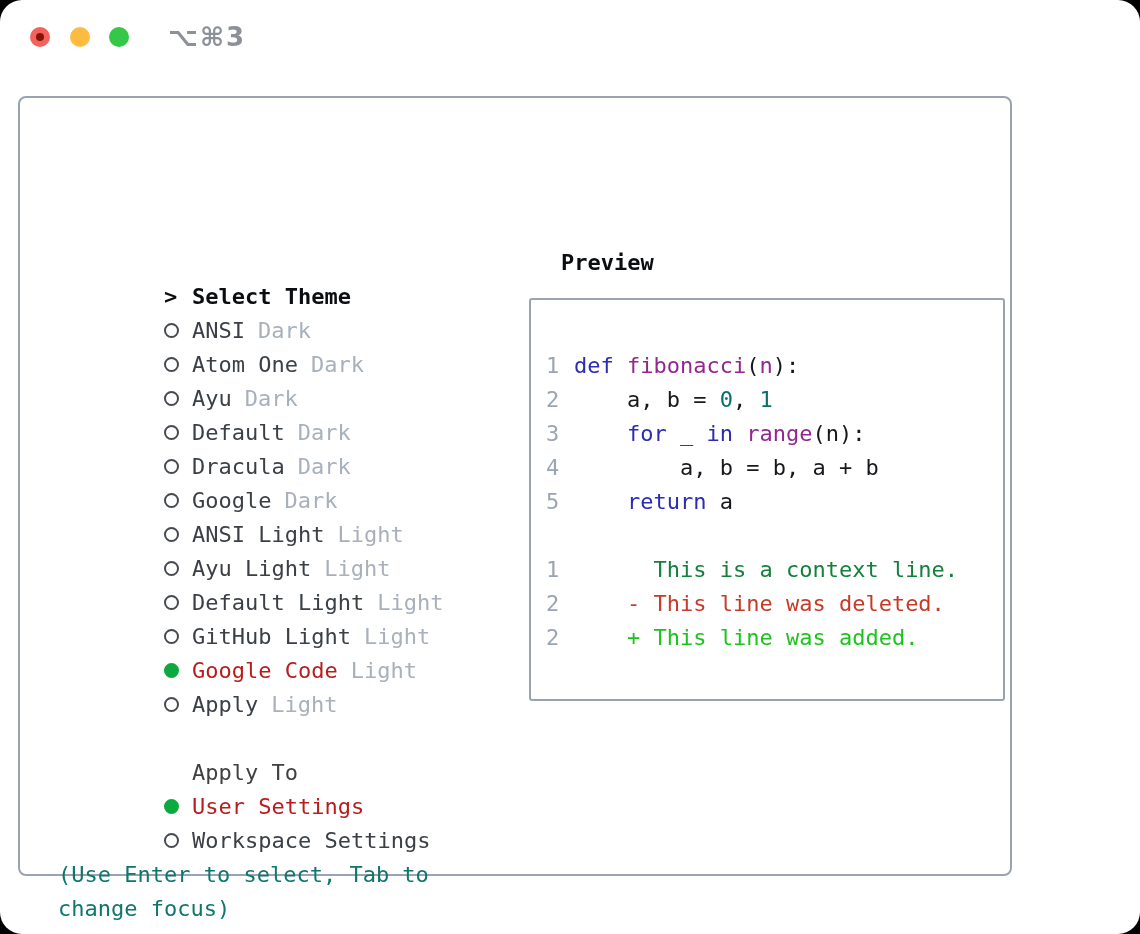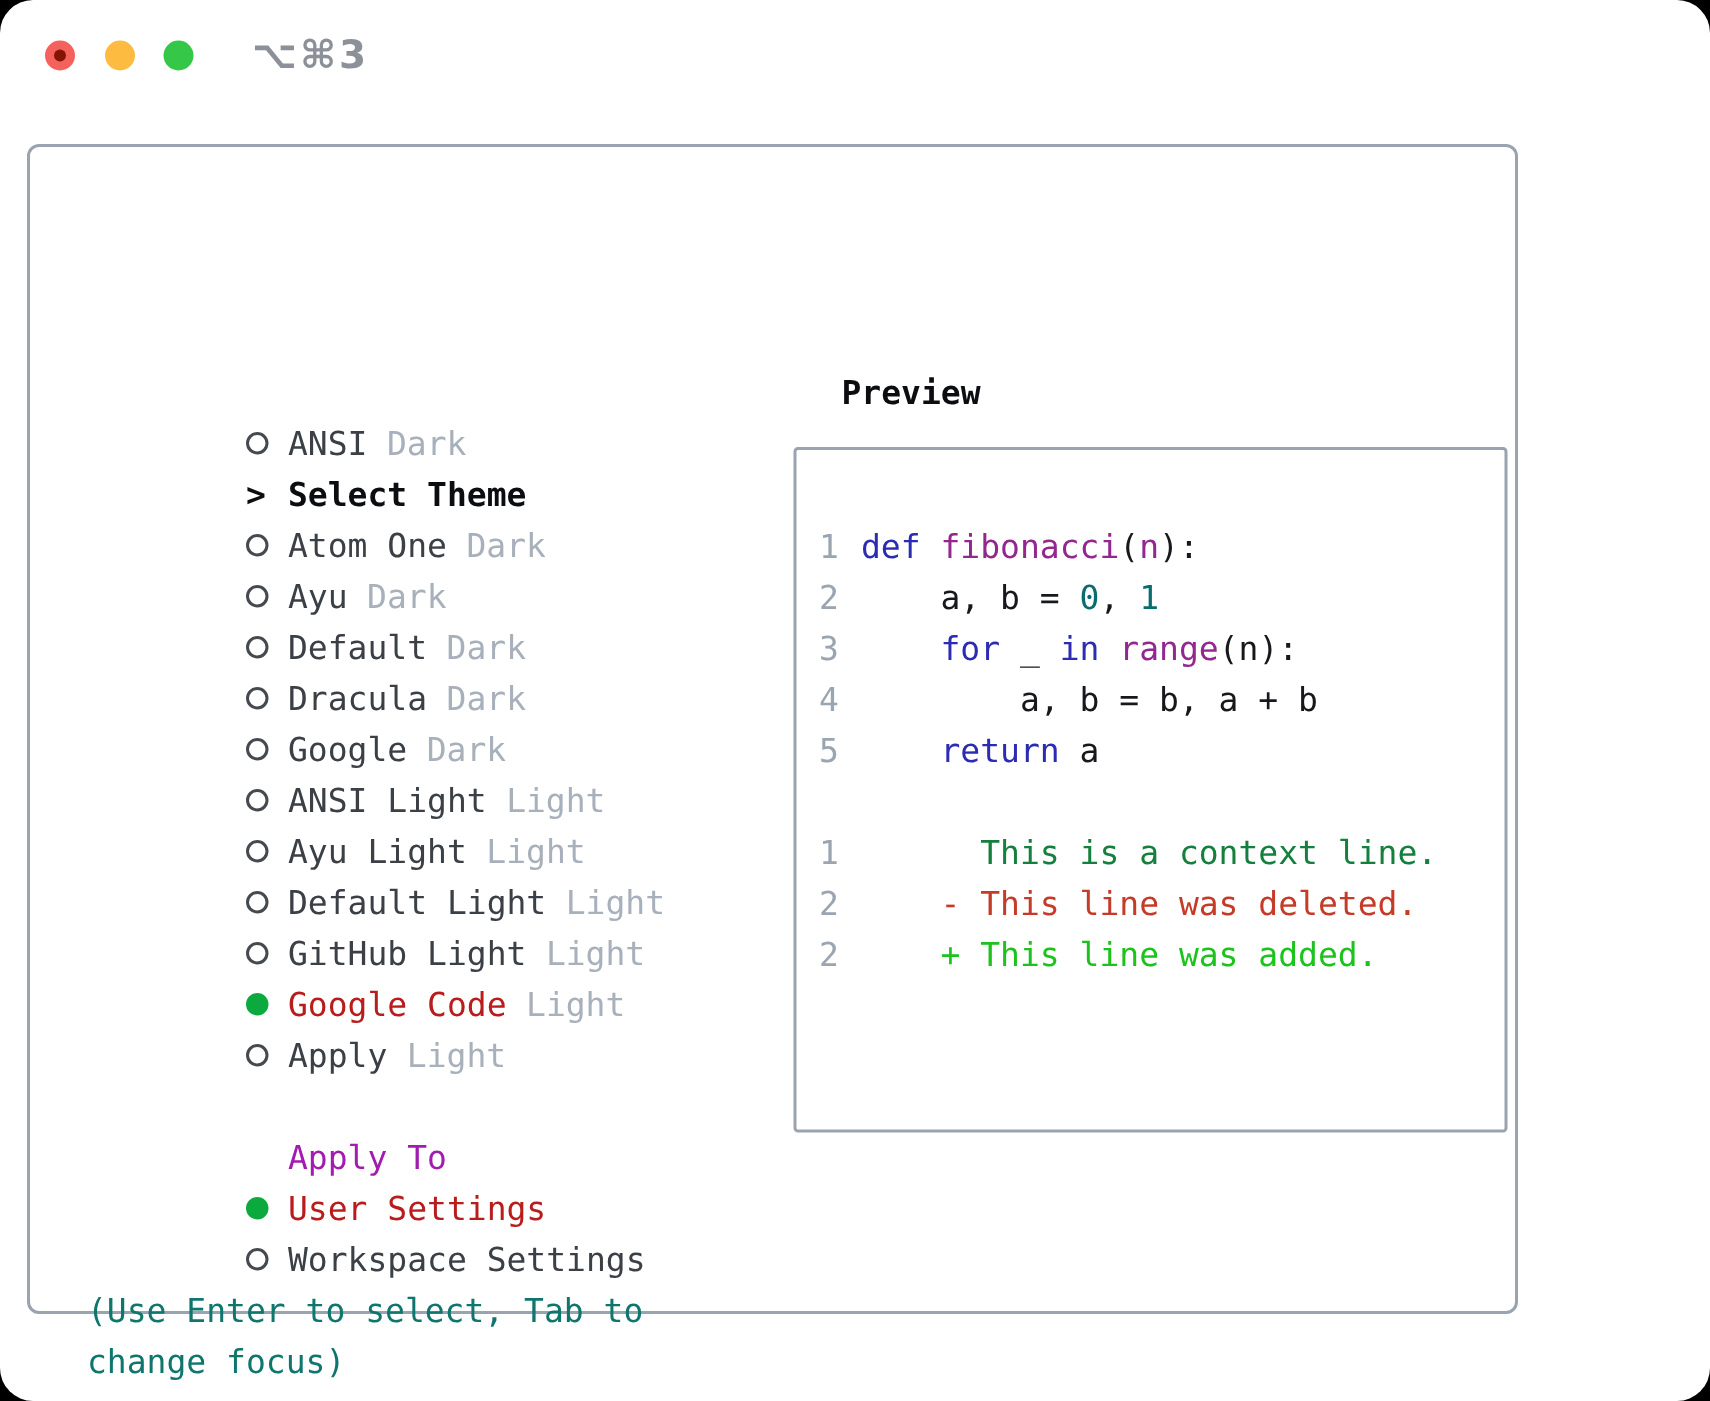--- a/index.html
+++ b/index.html
@@ -38,29 +38,29 @@
   .dot {
     display:inline-block; width:11px; height:11px;
     border:2px solid #454a51; border-radius:50%;
     vertical-align:middle; margin-bottom:3px;
   }
   .dot.filled { background:#0caa3e; border-color:#0caa3e; }
   .hdr-label { font-weight:bold; color:#0b0d10; }
   .t-name   { color:#3b4047; }
   .t-name.sel { color:#b91c1c; }
   .t-var    { color:#a7b0bb; margin-left:13px; }
-  .apply-label { color:#a21caf; }
+  .apply-label { color:#404040; }
   .hint { color:#0f766e; }
   
   .preview-label {
     position:absolute; left:493px; top:148px; height:34px; line-height:34px;
     font-size:22px; font-weight:bold; color:#0b0d10;margin-left:48px;
   }
   .preview-box {
-    position:absolute; left:509px; top:200px; width:476px; height:457px;
+    position:absolute; left:509px; top:200px; width:476px; height:403px;
     border:2px solid #9aa4b0; border-radius:3px; box-sizing:border-box;
   }
   .code {
     position:absolute; left:15px; top:49px;
     font-size:22px; color:#16181b;
   }
   .crow { height:34px; line-height:34px; white-space:pre; }
   .ln  { display:inline-block; width:28px; color:#9aa5b1; }
   .kw  { color:#2b2bb4; }
   .fn  { color:#93278f; }
@@ -80,25 +80,25 @@
   </span>
   <span class="tl tl-yellow"></span>
   <span class="tl tl-green"></span>
   <span class="win-title">⌥⌘3</span>
 
   <div class="main-box">
 
     <div class="left-col">
 
       <div class="row">
-        <span class="marker"><span class="dot"></span></span><span class="t-name">ANSI</span><span class="t-var">Dark</span>
+        <span class="marker arrow">&gt;</span><span class="hdr-label">Select Theme</span>
       </div>
 
       <div class="row">
-        <span class="marker arrow">&gt;</span><span class="hdr-label">Select Theme</span>
+        <span class="marker"><span class="dot"></span></span><span class="t-name">ANSI</span><span class="t-var">Dark</span>
       </div>
       <div class="row">
         <span class="marker"><span class="dot"></span></span><span class="t-name">Atom One</span><span class="t-var">Dark</span>
       </div>
       <div class="row">
         <span class="marker"><span class="dot"></span></span><span class="t-name">Ayu</span><span class="t-var">Dark</span>
       </div>
       <div class="row">
         <span class="marker"><span class="dot"></span></span><span class="t-name">Default</span><span class="t-var">Dark</span>
       </div>

